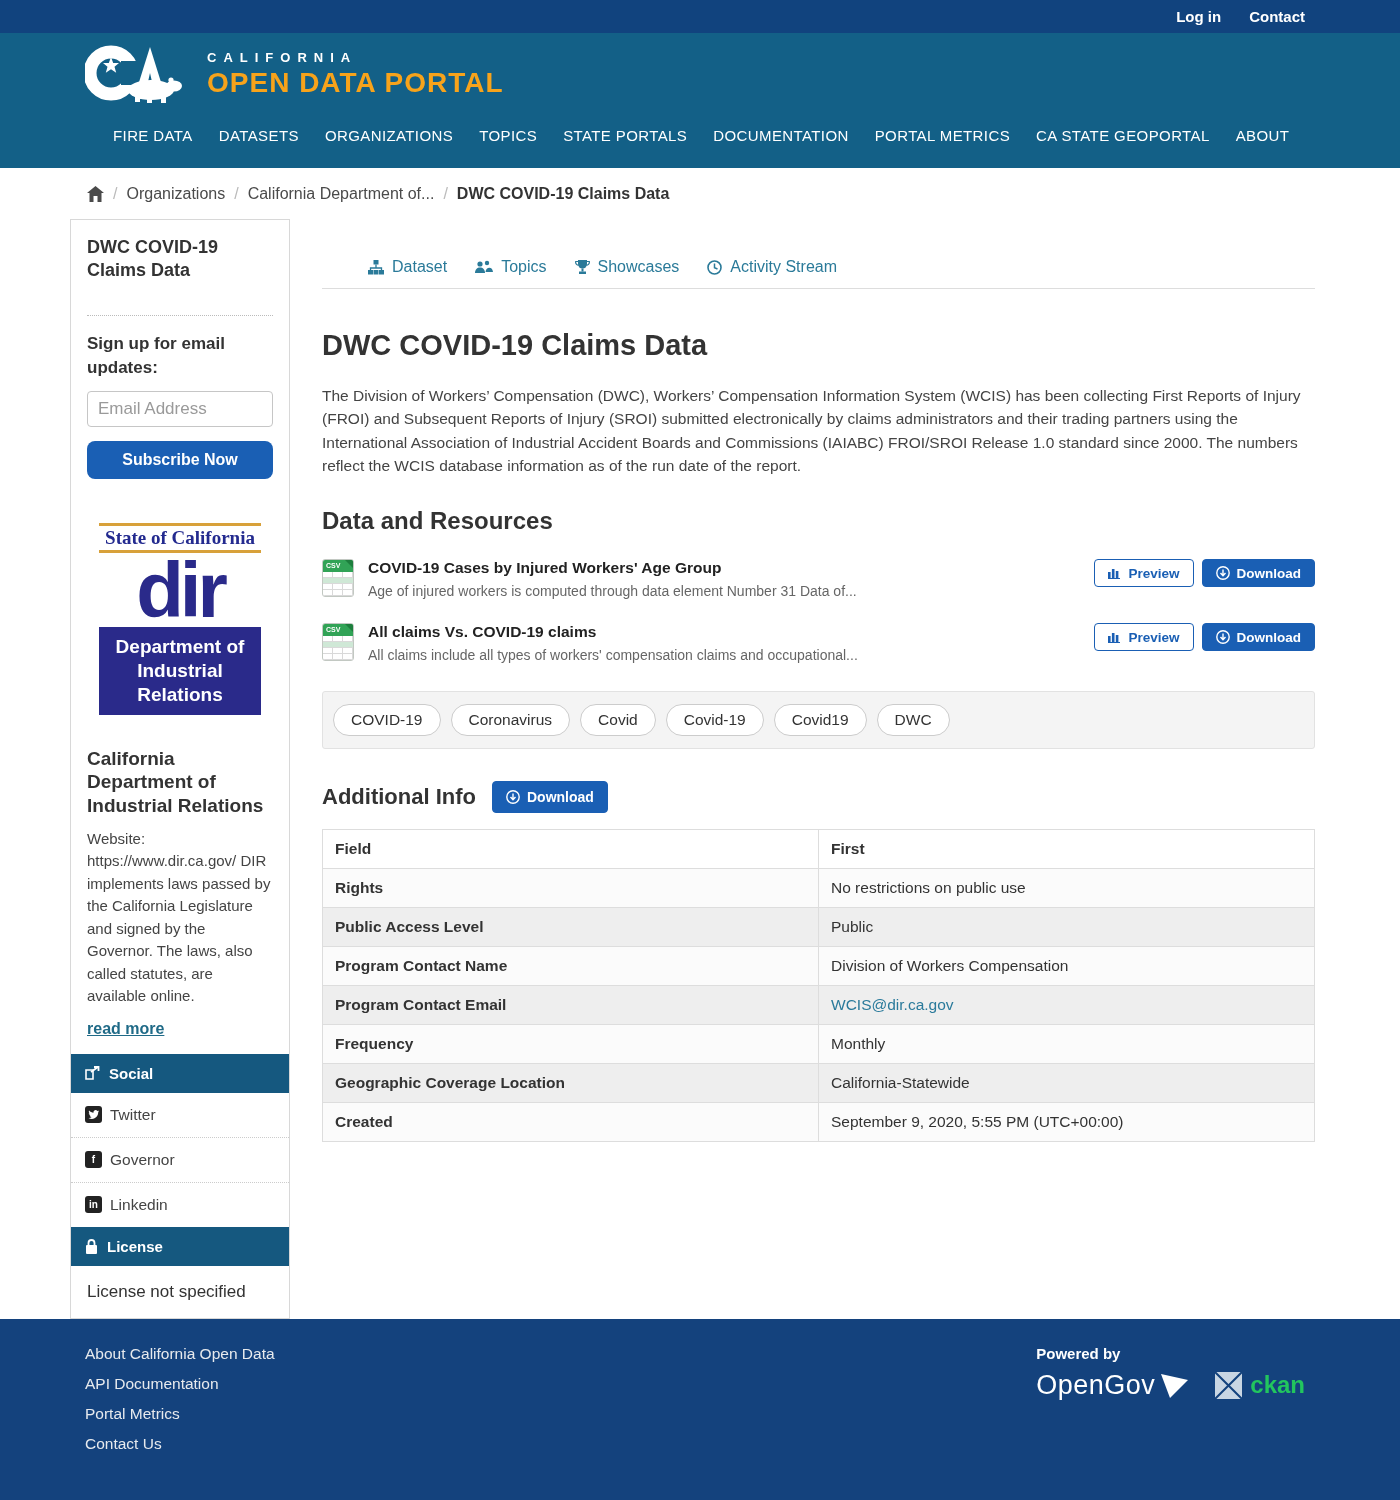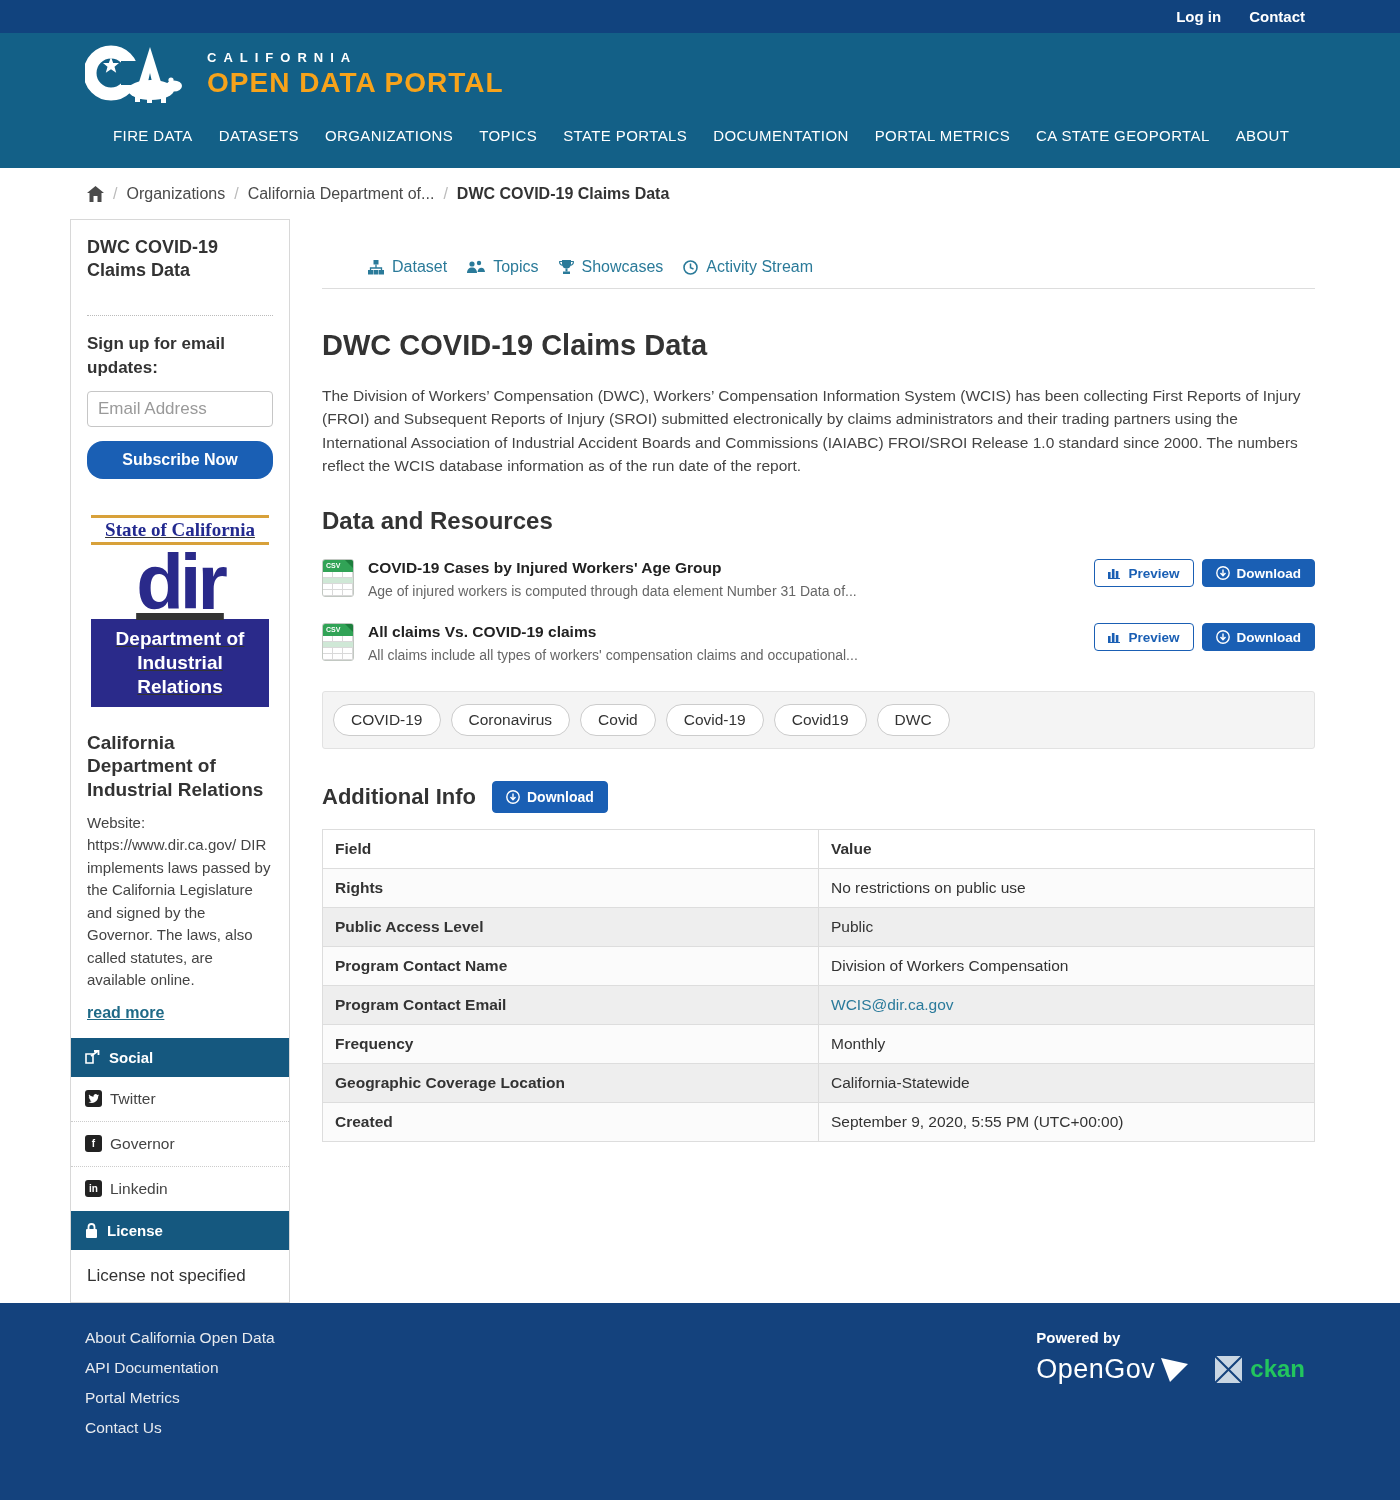--- a/index.html
+++ b/index.html
@@ -30,45 +30,45 @@
   .content { display: flex; padding: 0 85px 0 70px; gap: 32px; min-height: 1044px; align-items: flex-start; }
   
   .sidebar { width: 220px; border: 1px solid #d8d8d8; background: #fff; margin-top: 1px; }
   .sb-pad { padding: 16px; }
   .sb-title { font-size: 18px; font-weight: bold; line-height: 1.3; color: #333; }
   .dotted { border-top: 1px dotted #bbb; margin: 16px 16px 0 16px; }
   .sb-signup-label { font-size: 17px; font-weight: bold; line-height: 1.4; }
   .sb-email { width: 100%; margin-top: 12px; height: 36px; border: 1px solid #c6c6c6; border-radius: 4px; padding: 16px 10px; font-size: 17px; color: #333; font-family: inherit; }
   .sb-email::placeholder { color: #9a9a9a; }
   .btn-primary {
-    background: #1a5fb4; color: #fff; border: none; border-radius: 16px;
+    background: #1a5fb4; color: #fff; border: none; border-radius: 8px;
     font-weight: bold; font-family: inherit; cursor: pointer;
   }
   .sb-subscribe { width: 100%; height: 38px; font-size: 16px; margin-top: 14px; }
   .sb-header {
     background: #15587f; color: #fff; font-weight: bold; font-size: 15px;
     padding: 11px 14px; display: flex; align-items: center; gap: 9px; margin-top: 18px;
   }
   .sb-header svg { flex: 0 0 auto; }
-  .dir-logo { margin: 20px; text-decoration: underline; }
+  .dir-logo { margin: 28px; }
   .dir-top { border-top: 3px solid #d8a13a; border-bottom: 3px solid #d8a13a; text-align: center;
     font-family: "Liberation Serif", "DejaVu Serif", serif; font-weight: bold; font-size: 19px; color: #232a8f; padding: 1px 0; }
   .dir-mark { text-align: center; font-size: 78px; font-weight: bold; color: #2a2a8a; line-height: 0.95;
     letter-spacing: -4px; font-family: "Liberation Sans", sans-serif; }
   .dir-box { background: #2a2a8a; color: #fff; text-align: center; font-weight: bold; font-size: 19px; line-height: 1.25; padding: 8px 4px; }
   .org-name { font-size: 19px; font-weight: bold; line-height: 1.25; padding: 4px 16px 0 16px; }
   .org-desc { font-size: 15px; color: #444; line-height: 1.5; padding: 10px 16px 0 16px; overflow-wrap: break-word; }
   .read-more { display: inline-block; margin: 12px 16px 16px 16px; color: #1f6a87; font-weight: bold; font-size: 16px; text-decoration: underline; }
   .social-item { display: flex; align-items: center; gap: 8px; padding: 13px 14px; font-size: 15.5px; color: #444; cursor: pointer; }
   .social-item + .social-item { border-top: 1px dotted #ccc; }
   .badge-ic { width: 17px; height: 17px; background: #222; border-radius: 3px; color: #fff; display: inline-flex; align-items: center; justify-content: center; font-size: 10px; font-weight: bold; }
   .license-val { padding: 16px; font-size: 17px; color: #333; }
   
   .main { flex: 1; min-width: 0; }
-  .tabs { display: flex; gap: 20px; padding: 40px 0 12px 46px; border-bottom: 1px solid #ddd; }
+  .tabs { display: flex; gap: 28px; padding: 40px 0 12px 46px; border-bottom: 1px solid #ddd; }
   .tab { color: #2a7a99; font-size: 16px; display: flex; align-items: center; gap: 8px; cursor: pointer; }
   .page-title { font-size: 29px; font-weight: bold; color: #333; margin-top: 40px; }
   .dataset-desc { margin-top: 22px; font-size: 15.5px; color: #444; line-height: 1.5; }
   .section-h { font-size: 24px; font-weight: bold; color: #333; margin-top: 30px; }
   .resource { display: flex; align-items: flex-start; gap: 14px; margin-top: 24px; }
   .res-text { flex: 1; min-width: 0; }
   .res-title { font-size: 15.5px; font-weight: bold; color: #222; cursor: pointer; }
   .res-desc { font-size: 14px; color: #666; margin-top: 6px; }
   .res-btns { display: flex; gap: 8px; flex: 0 0 auto; }
   .btn-outline {
@@ -384,21 +384,21 @@
             </svg>
         </span>
         <span>Download</span>
       </button>
     </div>
 
     <table class="info">
       <thead>
         <tr>
           <th>Field</th>
-          <th>Value</th>
+          <th>First</th>
         </tr>
       </thead>
       <tbody>
 
           <tr>
             <td class="fld">Rights</td>
             <td>No restrictions on public use</td>
           </tr>
 
           <tr>

